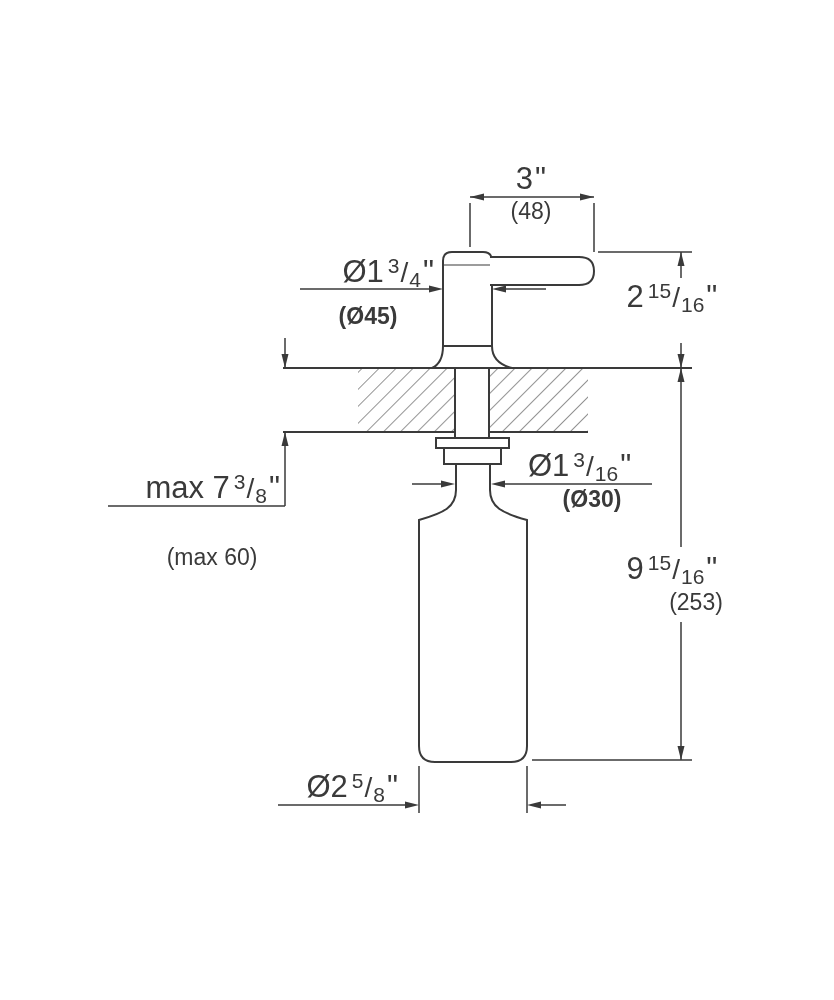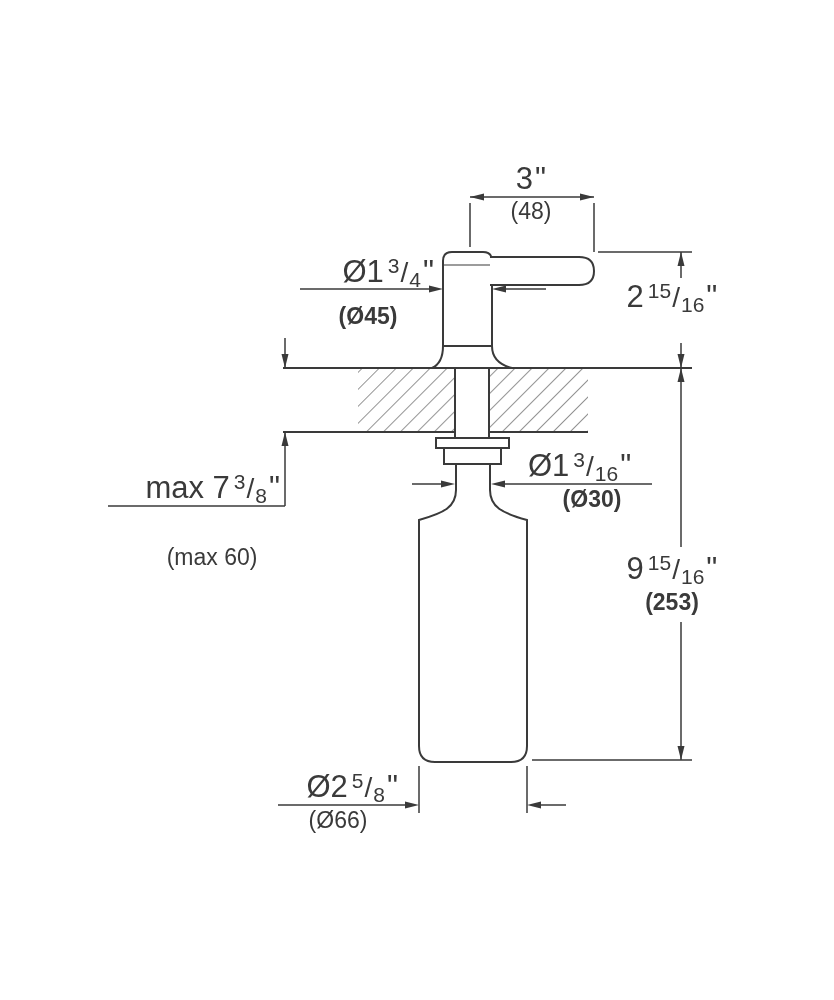--- a/index.html
+++ b/index.html
@@ -138,20 +138,19 @@
   <div class="lbl met" style="left:112px;top:510px;width:200px;margin-top:36px;">(max 60)</div>
 
   <div class="lbl imp left" style="left:528px;top:450px;width:170px;">
     <span class="w">Ø1</span><span class="num">3</span><span class="sl">/</span><span class="den">16</span><span class="q">"</span>
   </div>
   <div class="lbl met" style="left:522px;top:488px;width:140px;font-weight:bold;">(Ø30)</div>
 
   <div class="lbl imp center" style="left:592px;top:553px;width:160px;">
     <span class="w">9</span><span class="num">15</span><span class="sl">/</span><span class="den">16</span><span class="q">"</span>
   </div>
-  <div class="lbl met" style="left:592px;top:591px;width:160px;font-weight:bold;">(253)</div>
+  <div class="lbl met" style="left:616px;top:591px;width:160px;">(253)</div>
 
   <div class="lbl imp right" style="left:220px;top:771px;width:178px;">
     <span class="w">Ø2</span><span class="num">5</span><span class="sl">/</span><span class="den">8</span><span class="q">"</span>
   </div>
-  <div class="lbl met" style="left:248px;top:809px;width:180px;">(Ø66)</div>
 
 </div>
 
 </body></html>

